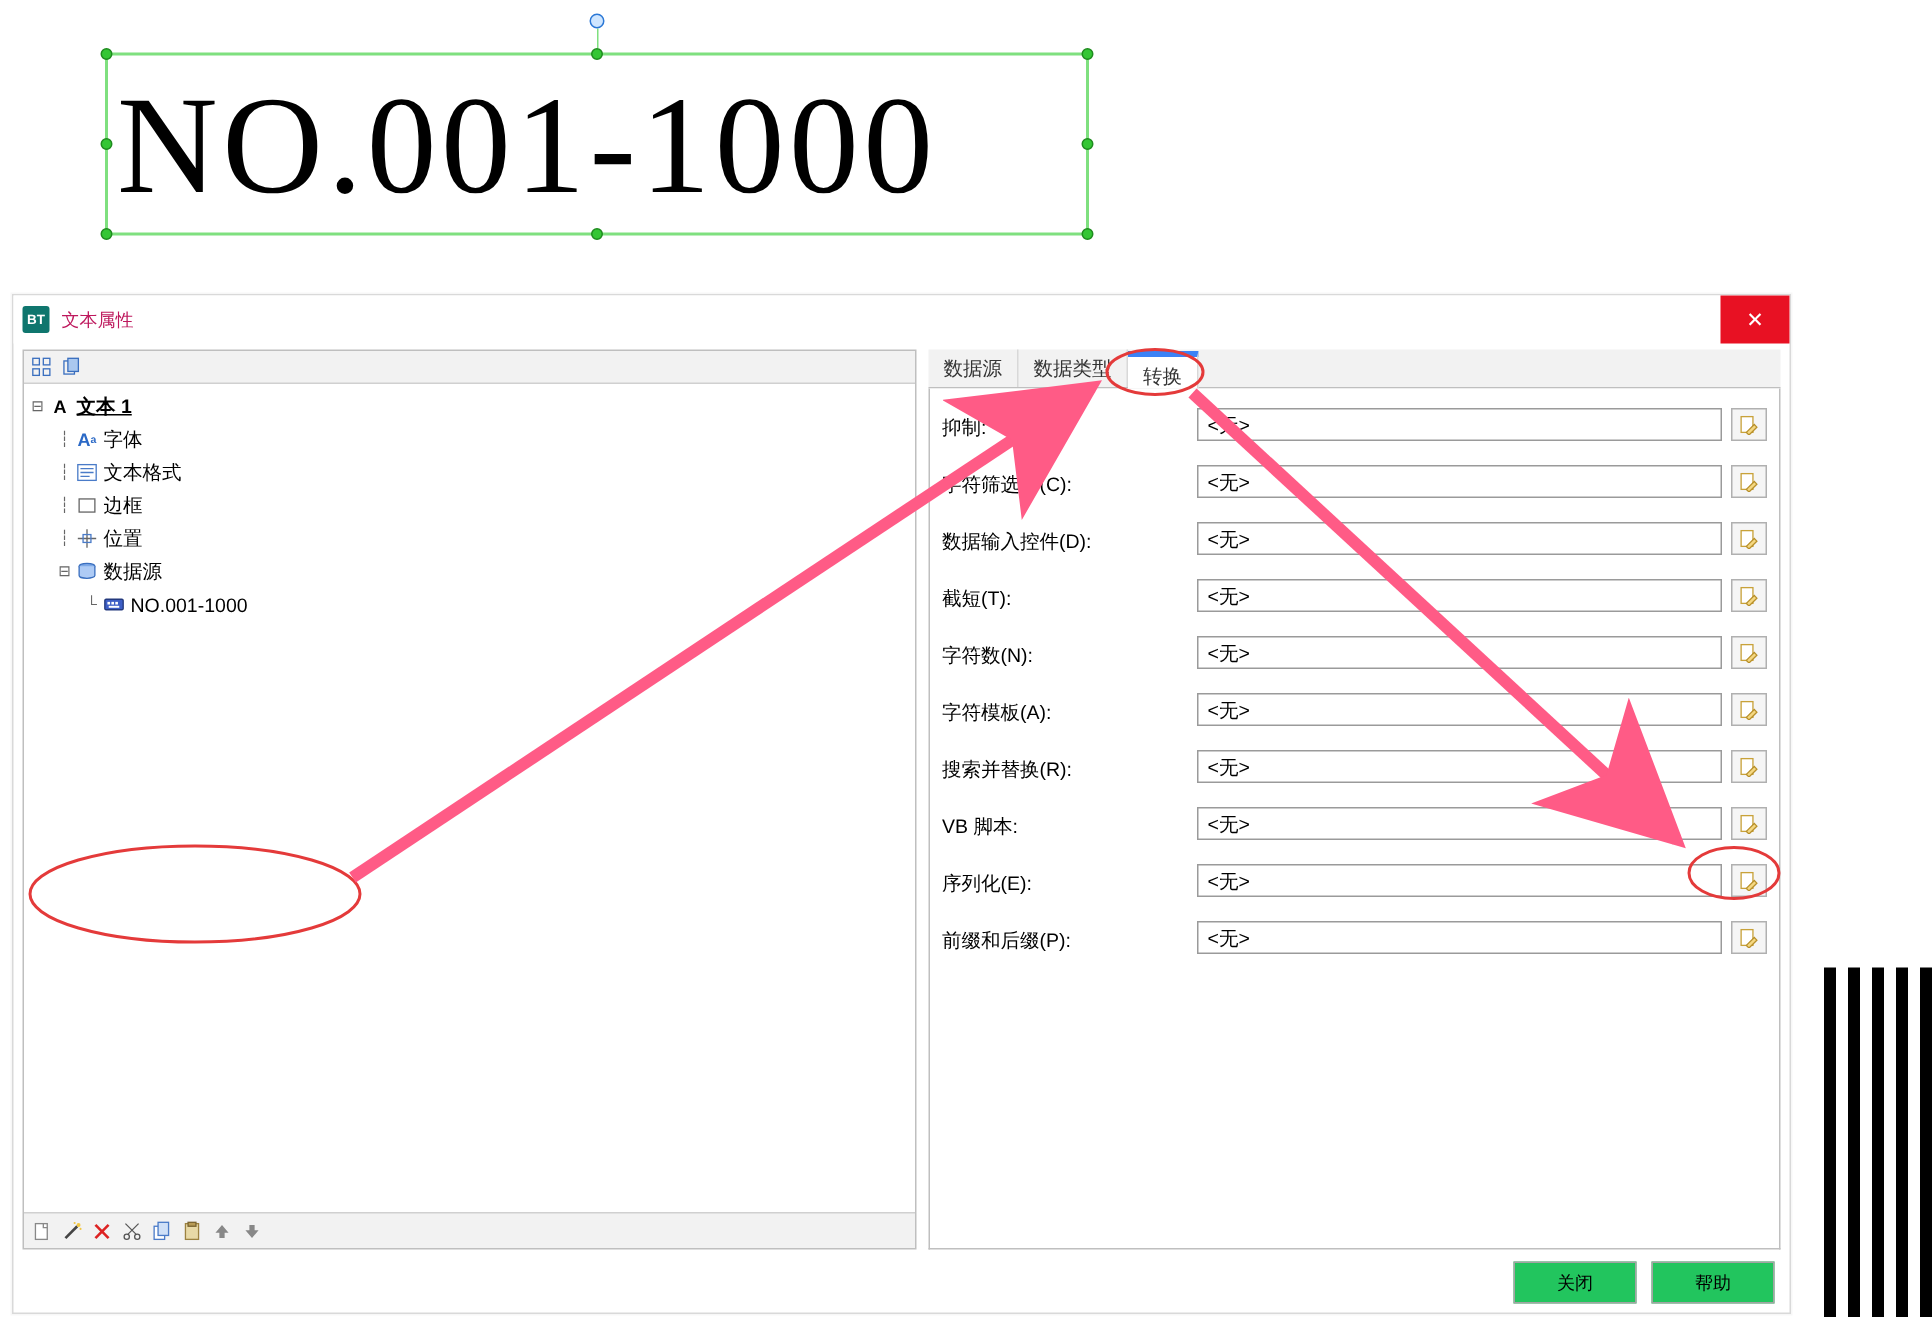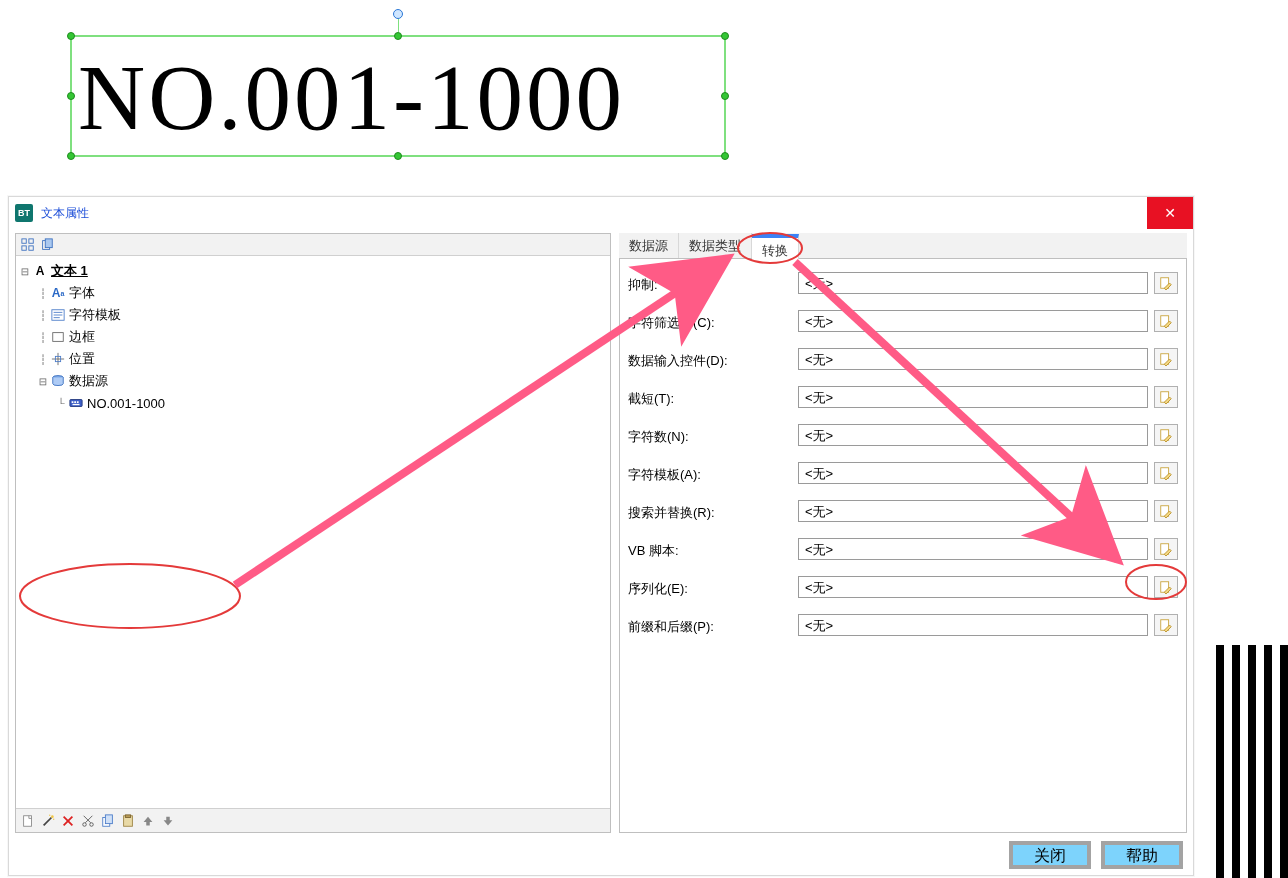--- a/index.html
+++ b/index.html
@@ -83,21 +83,21 @@
   }
   .titlebar .app-icon {
     width: 18px; height: 18px;
     background: #0f766e;
     border-radius: 2px;
     display: flex; align-items:center; justify-content:center;
     color:#fff; font-size:9px; font-weight:bold;
   }
   .titlebar .title-text {
     margin-left: 8px;
-    color: #1d4ed8;
+    color: #be185d;
   }
   .titlebar .spacer { flex:1; }
   .titlebar .close-btn {
     width: 46px;
     height: 32px;
     background: #e81123;
     color: #fff;
     display:flex; align-items:center; justify-content:center;
     font-size: 14px;
     cursor: pointer;
@@ -242,23 +242,23 @@
   .dlg-footer {
     position:absolute;
     right: 10px;
     bottom: 6px;
     display:flex;
     gap: 10px;
   }
   .dlg-footer button {
     width: 82px;
     height: 28px;
-    background: #7dd3fc;
-    border: 4px solid #a3a3a3;
-    font-size: 16px;
+    background: #22c55e;
+    border: 1px solid #a3a3a3;
+    font-size: 12px;
     cursor:pointer;
   }
 
   
   .anno-svg {
     position:absolute;
     left:0; top:0;
     width:1288px; height:878px;
     pointer-events:none;
   }
@@ -346,21 +346,21 @@
         <div class="tree-node indent-1">
           <span class="expander">┆</span>
           <span class="node-icon">
             <svg class="icon" viewBox="0 0 16 16">
                 <rect x="1" y="2" width="14" height="12" fill="#fff" stroke="#4a7bc8"></rect>
                 <line x1="3" y1="5" x2="13" y2="5" stroke="#4a7bc8"></line>
                 <line x1="3" y1="8" x2="13" y2="8" stroke="#4a7bc8"></line>
                 <line x1="3" y1="11" x2="10" y2="11" stroke="#4a7bc8"></line>
               </svg>
           </span>
-          <span class="node-label">字符模板</span>
+          <span class="node-label">文本格式</span>
         </div>
         <div class="tree-node indent-1">
           <span class="expander">┆</span>
           <span class="node-icon">
             <svg class="icon" viewBox="0 0 16 16">
                 <rect x="2" y="3" width="12" height="10" fill="none" stroke="#666"></rect>
               </svg>
           </span>
           <span class="node-label">边框</span>
         </div>

